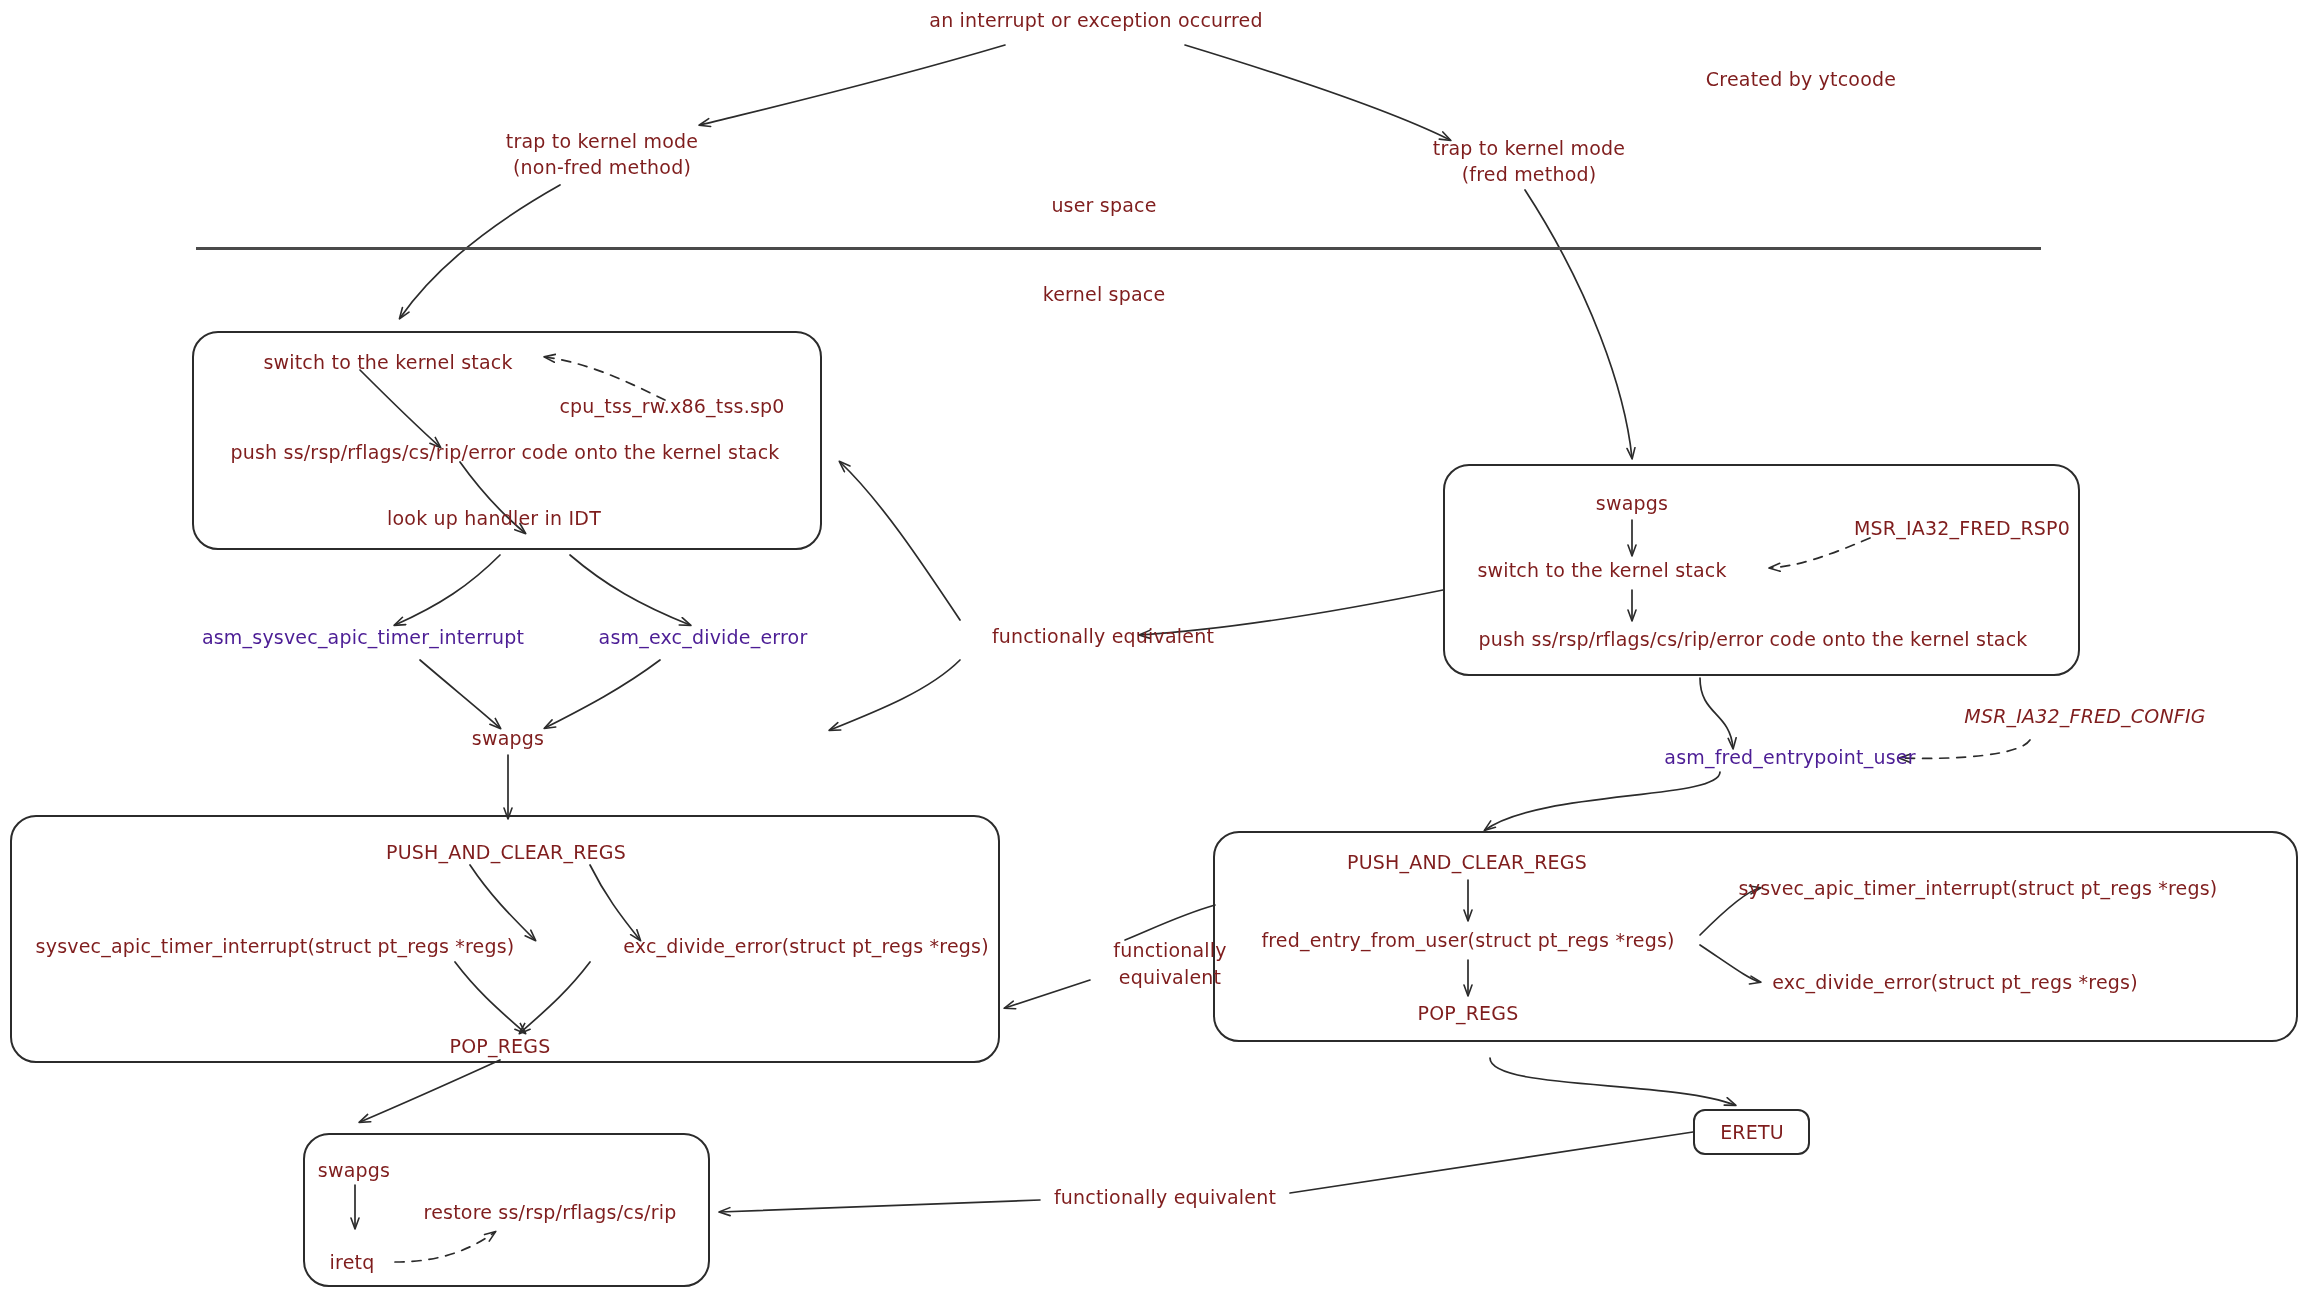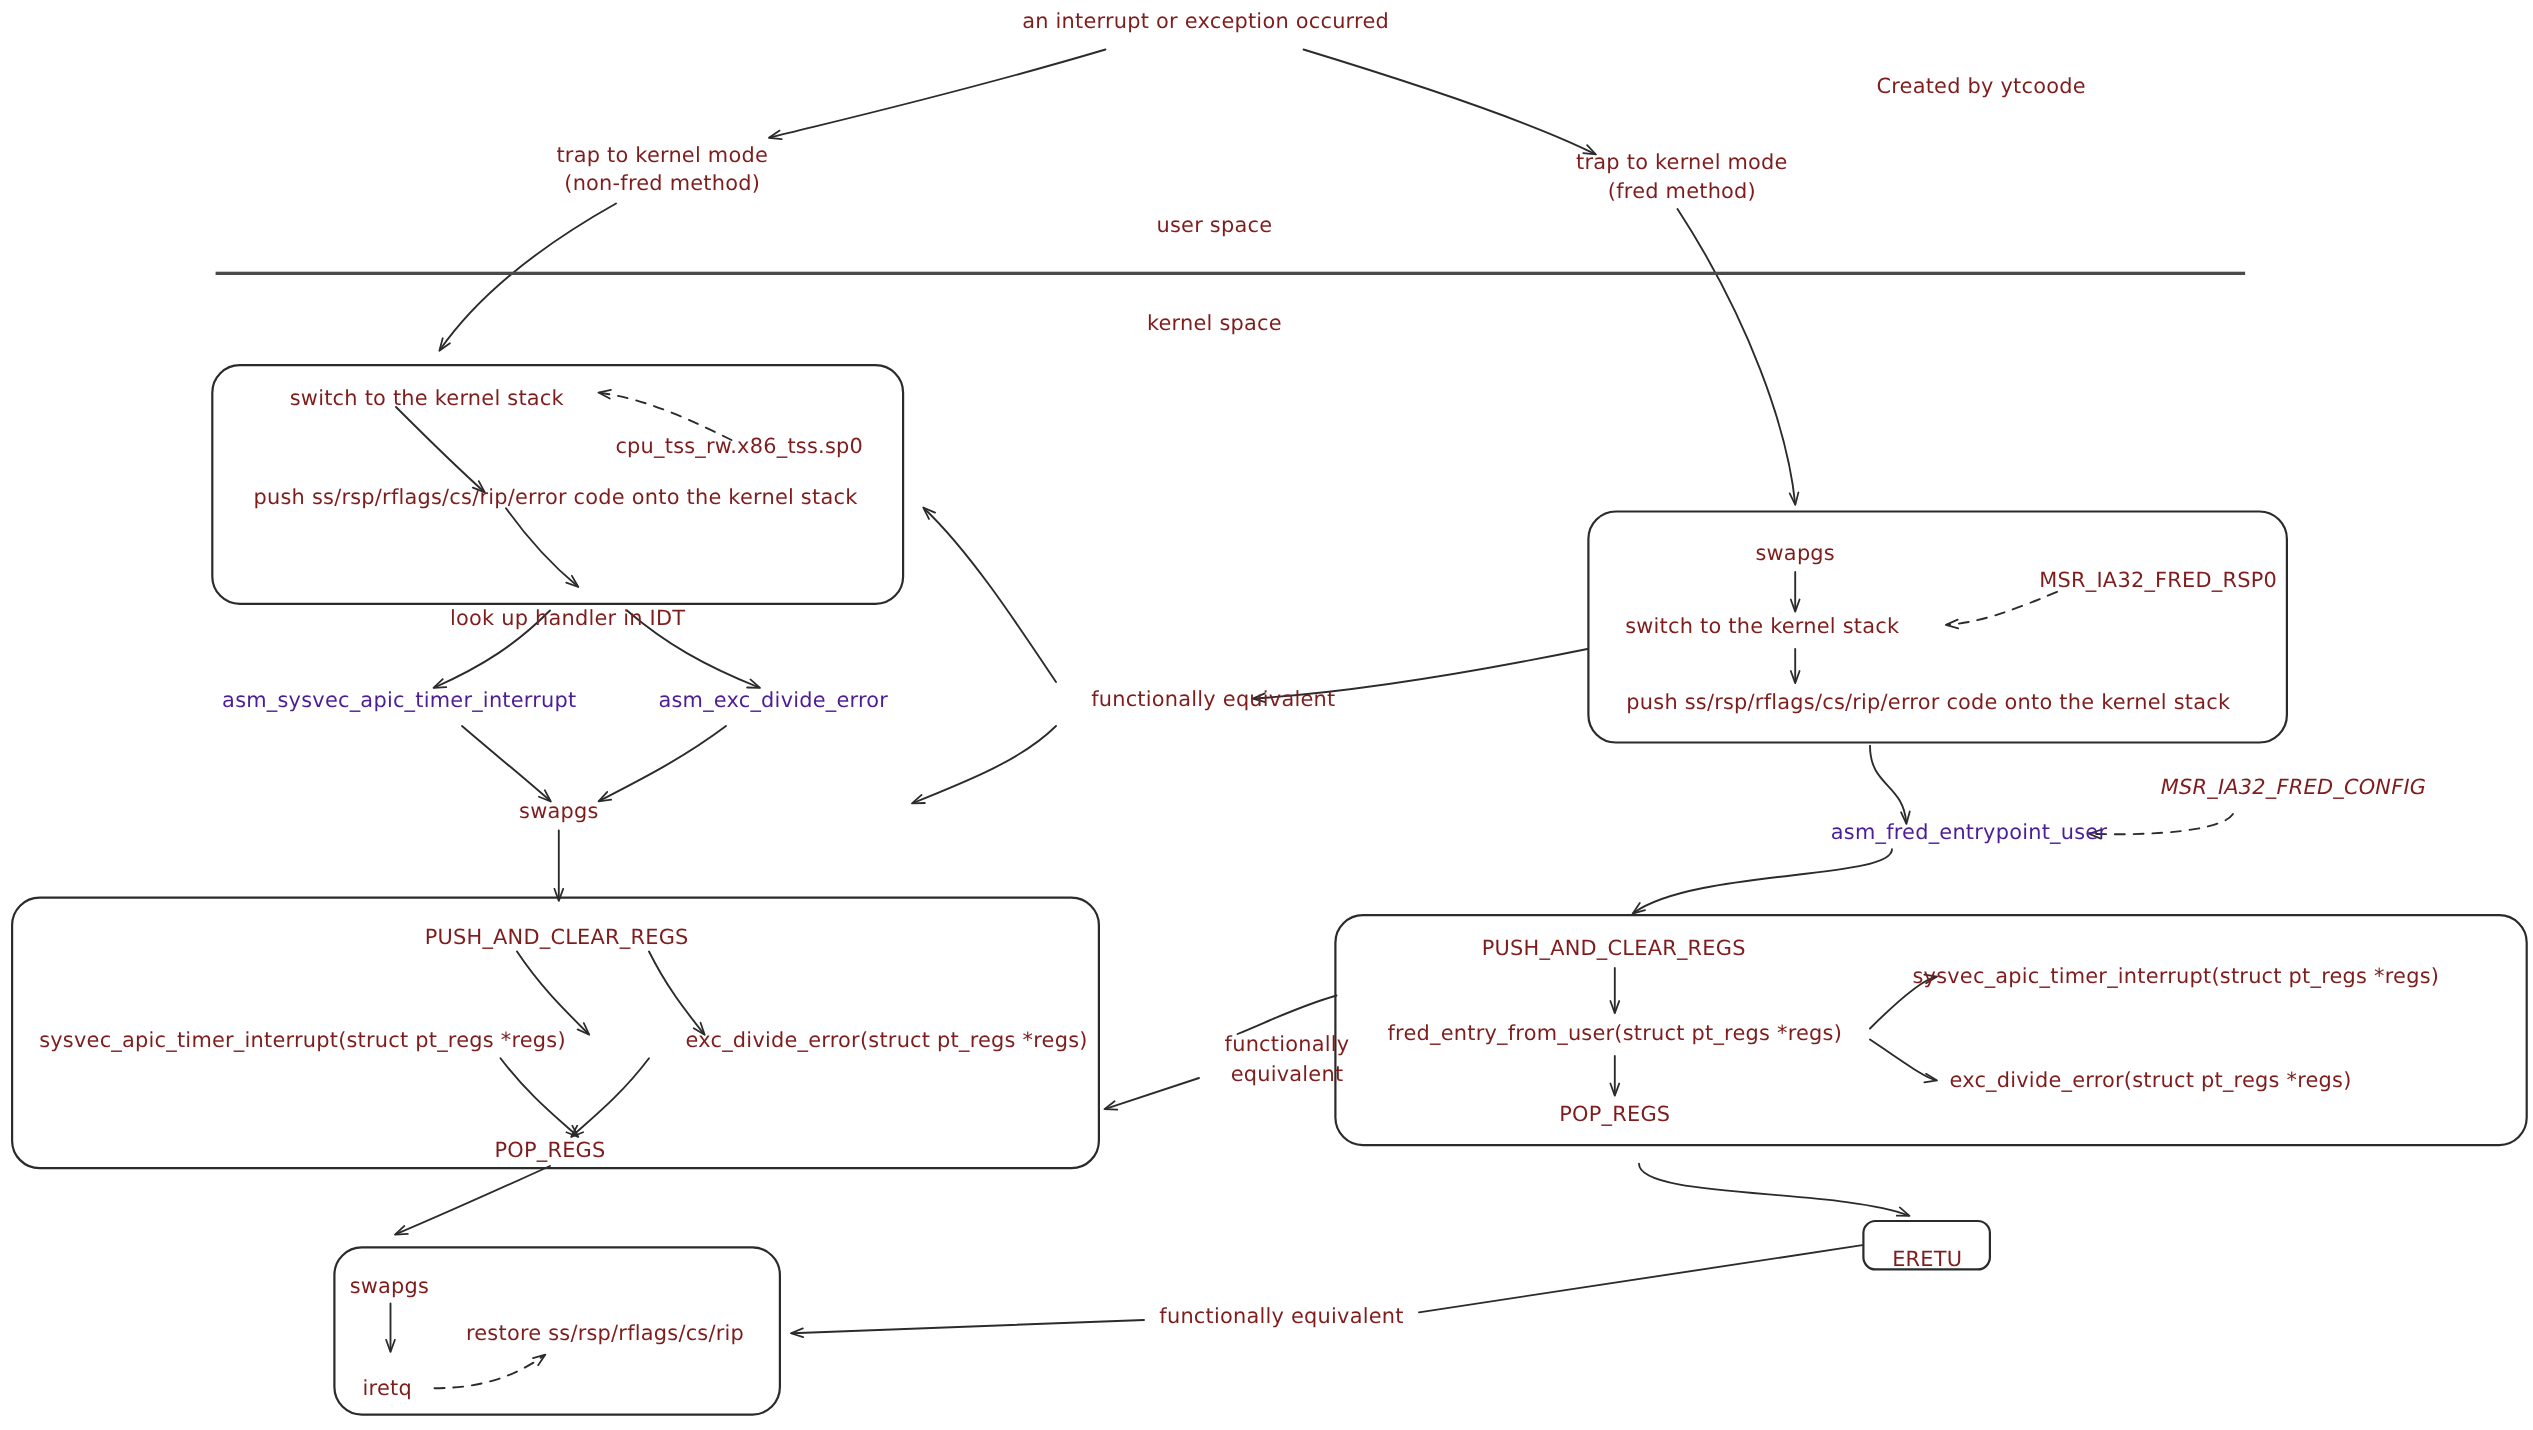--- a/index.html
+++ b/index.html
@@ -133,21 +133,21 @@
   <div class="lbl" style="left:1529px; top:174px;">(fred method)</div>
 
   <div class="lbl" style="left:1104px; top:205px;">user space</div>
   <div class="divider" style="left:196px; top:247px; width:1845px;"></div>
   <div class="lbl" style="left:1104px; top:294px;">kernel space</div>
 
   <div class="box" style="left:192px; top:331px; width:630px; height:219px;"></div>
   <div class="lbl" style="left:388px; top:362px;">switch to the kernel stack</div>
   <div class="lbl" style="left:672px; top:406px;">cpu_tss_rw.x86_tss.sp0</div>
   <div class="lbl" style="left:505px; top:452px;">push ss/rsp/rflags/cs/rip/error code onto the kernel stack</div>
-  <div class="lbl" style="left:516px; top:518px;margin-top:44px;">look up handler in IDT</div>
+  <div class="lbl" style="left:494px; top:518px;">look up handler in IDT</div>
 
   <div class="lbl red" style="left:363px; top:637px;">asm_sysvec_apic_timer_interrupt</div>
   <div class="lbl red" style="left:703px; top:637px;">asm_exc_divide_error</div>
 
   <div class="lbl" style="left:508px; top:738px;">swapgs</div>
 
   <div class="box" style="left:10px; top:815px; width:990px; height:248px;"></div>
   <div class="lbl" style="left:506px; top:852px;">PUSH_AND_CLEAR_REGS</div>
   <div class="lbl" style="left:275px; top:946px;">sysvec_apic_timer_interrupt(struct pt_regs *regs)</div>
   <div class="lbl" style="left:806px; top:946px;">exc_divide_error(struct pt_regs *regs)</div>
@@ -168,20 +168,20 @@
   <div class="lbl red" style="left:1745px; top:757px;margin-left:45px;">asm_fred_entrypoint_user</div>
 
   <div class="box" style="left:1213px; top:831px; width:1085px; height:211px;"></div>
   <div class="lbl" style="left:1467px; top:862px;">PUSH_AND_CLEAR_REGS</div>
   <div class="lbl" style="left:1468px; top:940px;">fred_entry_from_user(struct pt_regs *regs)</div>
   <div class="lbl" style="left:1978px; top:888px;">sysvec_apic_timer_interrupt(struct pt_regs *regs)</div>
   <div class="lbl" style="left:1955px; top:982px;">exc_divide_error(struct pt_regs *regs)</div>
   <div class="lbl" style="left:1468px; top:1013px;">POP_REGS</div>
 
   <div class="box" style="left:1693px; top:1109px; width:117px; height:46px; border-radius:12px;"></div>
-  <div class="lbl" style="left:1752px; top:1132px;margin-top:13px;">ERETU</div>
+  <div class="lbl" style="left:1752px; top:1132px;">ERETU</div>
 
   <div class="lbl" style="left:1103px; top:636px;">functionally equivalent</div>
   <div class="lbl" style="left:1170px; top:950px;text-align:center;">functionally</div>
   <div class="lbl" style="left:1170px; top:977px;">equivalent</div>
   <div class="lbl" style="left:1165px; top:1197px;">functionally equivalent</div>
 
 </div>
 
 </body></html>

